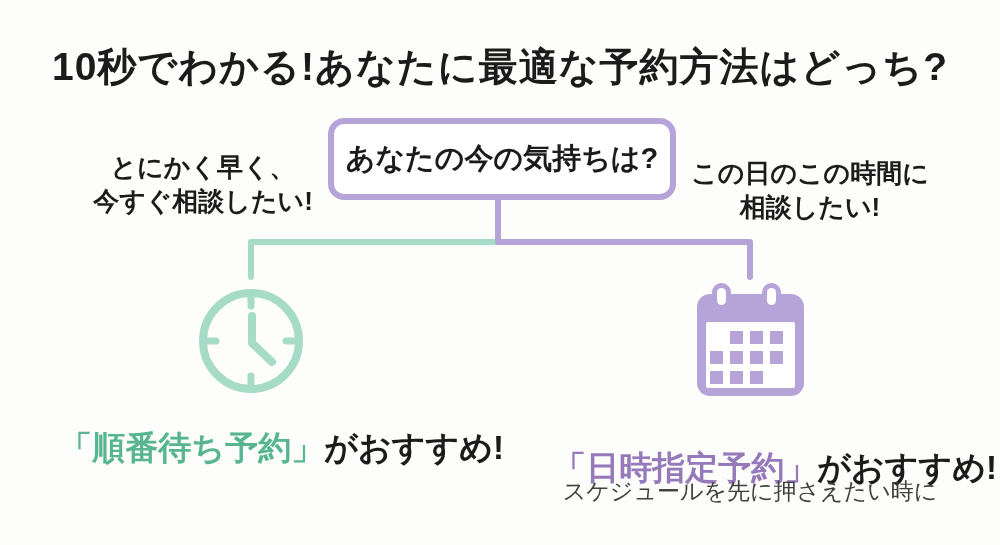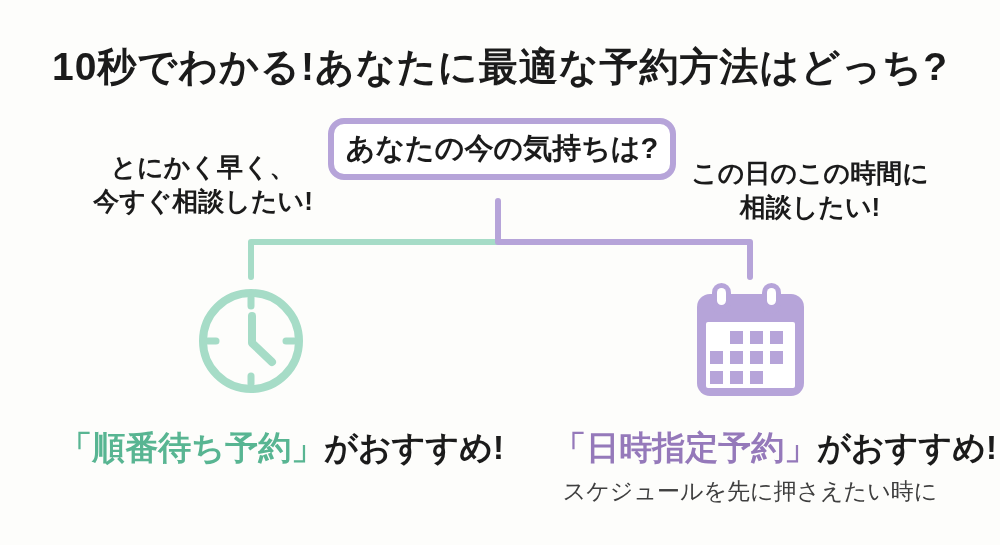--- a/index.html
+++ b/index.html
@@ -7,21 +7,21 @@
   .canvas{
     position:relative;width:1000px;height:545px;margin:0 auto;
     background:var(--background,#fdfdfb);overflow:hidden;
   }
   .title{
     position:absolute;top:40px;left:0;width:1000px;text-align:center;
     font-size:39px;font-weight:bold;letter-spacing:1px;color:var(--title-text,#1b1b1b);
     white-space:nowrap;
   }
   .question-box{
-    position:absolute;left:328px;top:118px;width:348px;height:62px;box-sizing:border-box;
+    position:absolute;left:328px;top:118px;width:348px;height:82px;box-sizing:border-box;
     background:#ffffff;border:6px solid var(--purple-light,#b6a4d9);border-radius:16px;
     display:flex;align-items:center;justify-content:center;
     font-size:29px;font-weight:bold;color:var(--title-text,#1b1b1b);white-space:nowrap;
   }
   .prompt{
     position:absolute;text-align:center;font-weight:bold;line-height:1.32;
     font-size:26px;color:var(--title-text,#1b1b1b);
   }
   .prompt.left{left:73px;top:150px;width:260px;}
   .prompt.right{left:680px;top:156px;width:260px;}
@@ -31,21 +31,21 @@
   .clock-ring{fill:none;stroke:var(--green-light,#a6dcc7);stroke-width:8;}
   .clock-tick{stroke:var(--green-light,#a6dcc7);stroke-width:7;stroke-linecap:round;}
   .clock-hands{fill:none;stroke:var(--green-light,#a6dcc7);stroke-width:8;stroke-linecap:round;stroke-linejoin:round;}
   .fill-purple{fill:var(--purple-light,#b6a4d9);}
   .fill-white{fill:#ffffff;}
   .rec-heading{
     position:absolute;width:500px;text-align:right;font-weight:bold;
     font-size:33px;color:var(--title-text,#1b1b1b);white-space:nowrap;
   }
   .rec-heading.left{left:4px;top:426px;}
-  .rec-heading.right{left:497px;top:426px;}
+  .rec-heading.right{left:497px;top:446px;}
   .rec-heading .hl.green{color:var(--green-accent,#58b592);}
   .rec-heading .hl.purple{color:var(--purple-accent,#9579ba);}
   .rec-note{
     position:absolute;width:500px;text-align:center;
     font-size:23px;color:var(--note-text,#3f3f3f);white-space:nowrap;
   }
   .rec-note.left{left:4px;top:476px;}
   .rec-note.right{left:500px;top:476px;font-family:Liberation Serif, serif;}
 </style>
 </head>

